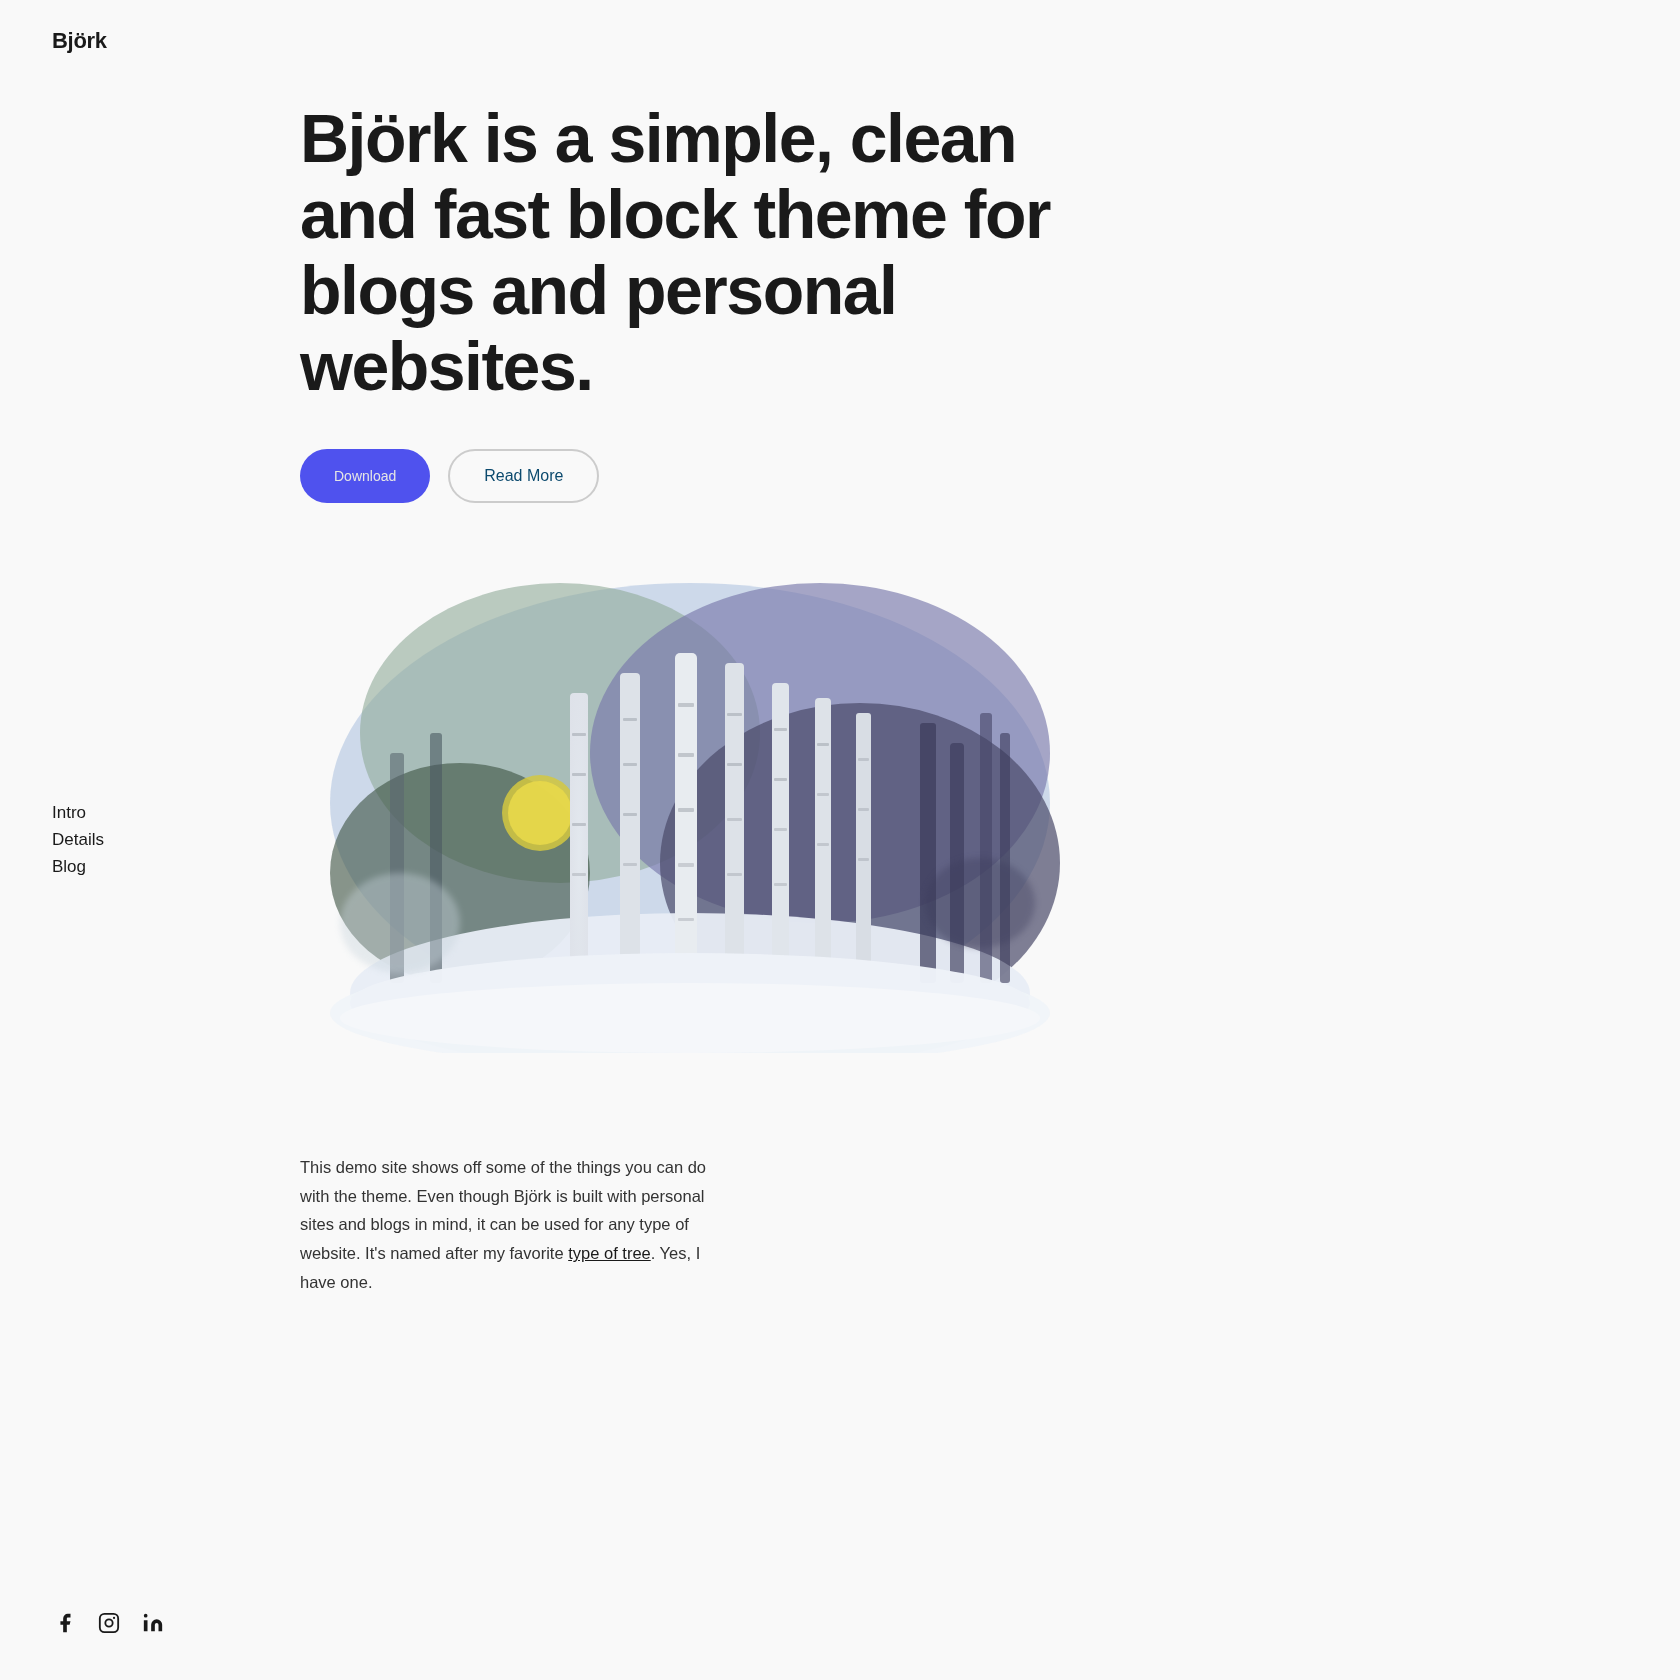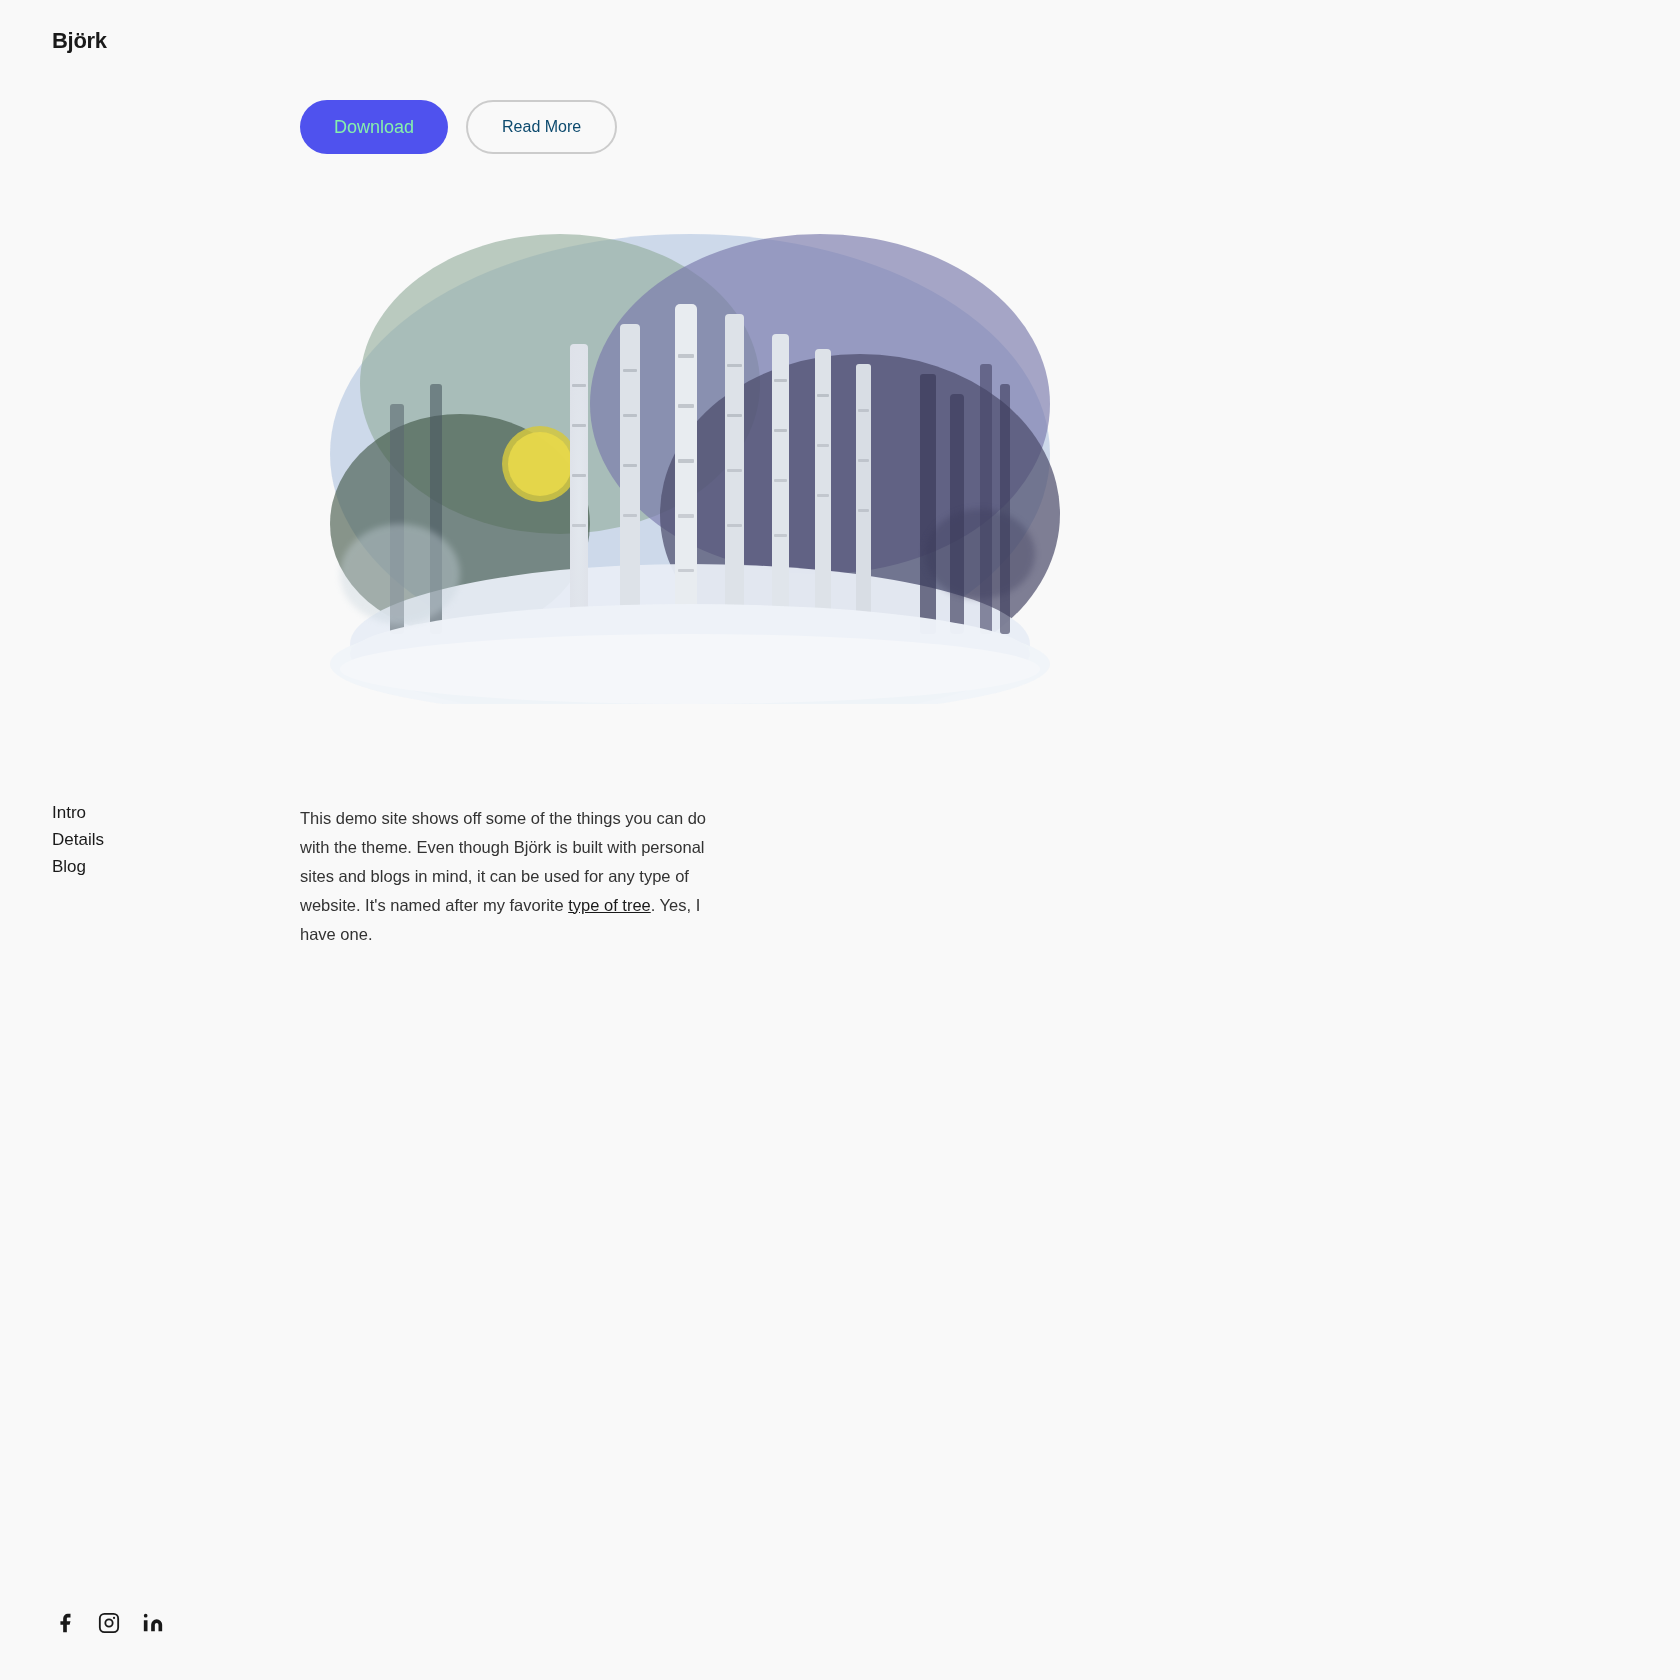--- a/index.html
+++ b/index.html
@@ -107,25 +107,25 @@
     }
 
     .button-group {
       display: flex;
       gap: 18px;
       margin-bottom: 70px;
     }
 
     .btn-download {
       background: #4f52ee;
-      color: #86efac;
+      color: #e5e5e5;
       border: none;
       border-radius: 50px;
       padding: 16px 34px;
-      font-size: 18px;
+      font-size: 14px;
       font-weight: 500;
       cursor: pointer;
       letter-spacing: 0;
     }
 
     .btn-read-more {
       background: transparent;
       color: #0c4a6e;
       border: 2px solid #ccc;
       border-radius: 50px;
@@ -194,20 +194,21 @@
     <svg viewBox="0 0 24 24" xmlns="http://www.w3.org/2000/svg">
       <path d="M16 8a6 6 0 016 6v7h-4v-7a2 2 0 00-2-2 2 2 0 00-2 2v7h-4v-7a6 6 0 016-6zM2 9h4v12H2z"></path>
       <circle cx="4" cy="4" r="2"></circle>
     </svg>
   </div>
 </div>
 
 <main class="main-content">
 
 
+  <h1 class="hero-heading">Björk is a simple, clean and fast block theme for blogs and personal websites.</h1>
 
   <div class="button-group">
     <button class="btn-download">Download</button>
     <button class="btn-read-more">Read More</button>
   </div>
 
   <div class="forest-illustration">
     <svg width="780" height="480" viewBox="0 0 780 480" xmlns="http://www.w3.org/2000/svg">
 
       <defs>

